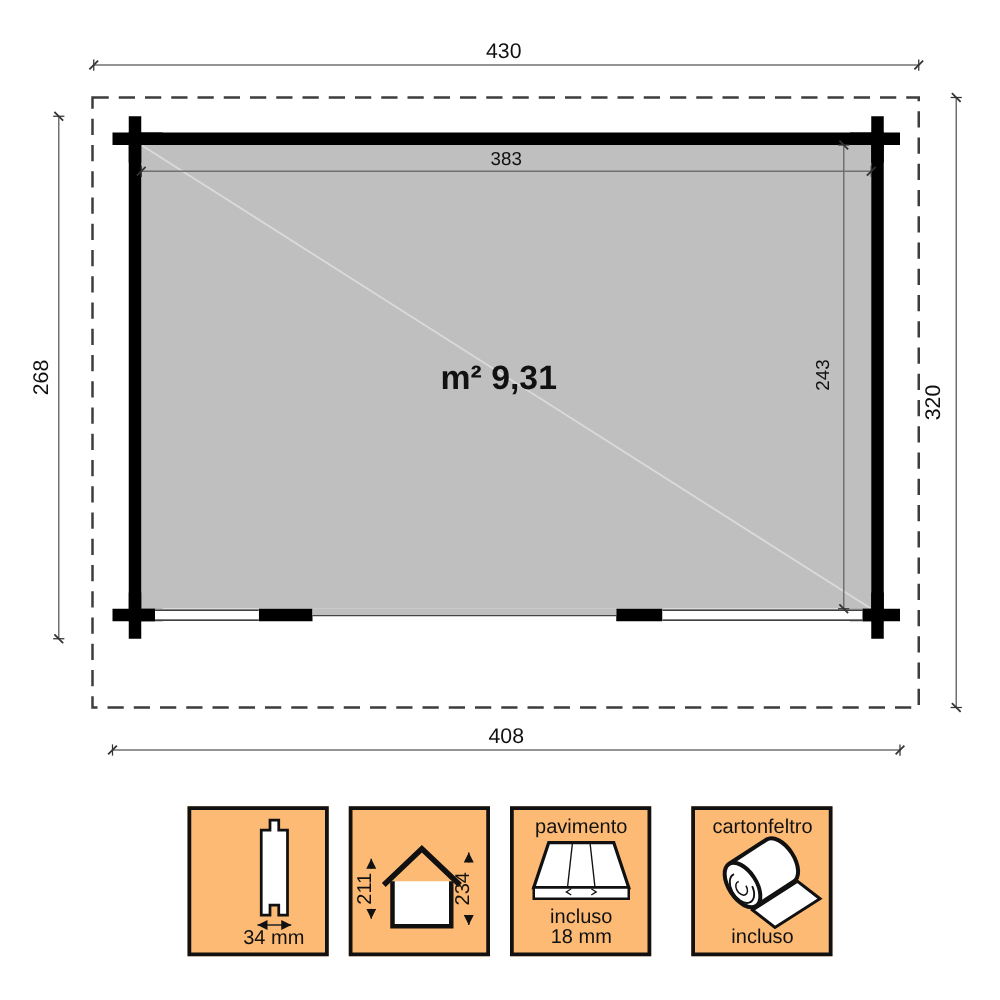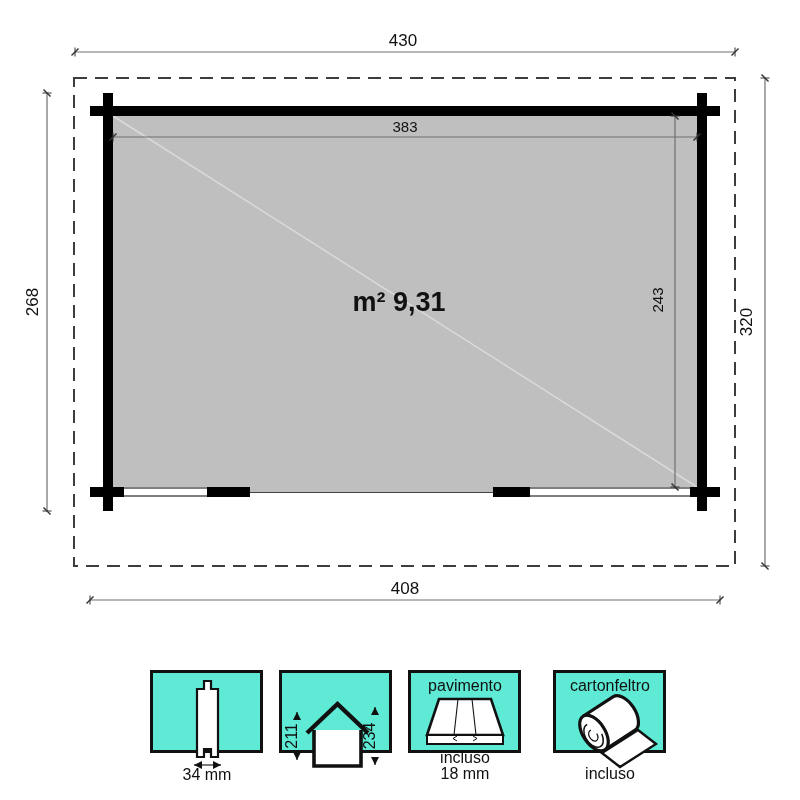--- a/index.html
+++ b/index.html
@@ -6,26 +6,26 @@
   .stage{
     position:relative;width:800px;height:800px;background:#ffffff;overflow:hidden;
     font-family:"Liberation Sans",sans-serif;color:#111;
   }
   .plan-svg{position:absolute;left:0;top:0;}
   svg text{font-family:"Liberation Sans",sans-serif;fill:#111;}
   .dim-text{font-size:17px;}
   .dim-text-sm{font-size:15px;}
   .area-text{font-size:27px;font-weight:bold;}
   .legend-box{
-    position:absolute;top:645px;width:113px;height:83px;
-    border:3px solid #111;background:#5eead4;box-sizing:border-box;margin-top:25px;
+    position:absolute;top:645px;width:113px;height:120px;
+    border:3px solid #111;background:#fdba74;box-sizing:border-box;
   }
   .legend-box svg{display:block;}
   .legend-label{font-size:16px;}
-  .lb1{left:150px;} .lb2{left:279px;} .lb3{left:408px;} .lb4{left:553px;}
+  .lb1{left:150px;padding-left:12px;} .lb2{left:279px;} .lb3{left:408px;} .lb4{left:553px;}
 </style>
 </head>
 <body>
 
 <div class="stage">
 
   <svg class="plan-svg" width="800" height="632" viewBox="0 0 800 632">
     <defs>
       <marker id="tick" markerWidth="12" markerHeight="12" refX="6" refY="6" orient="auto" markerUnits="userSpaceOnUse">
         <path d="M2.5 9.5 L9.5 2.5" stroke="#333" stroke-width="1.4" fill="none"></path>

